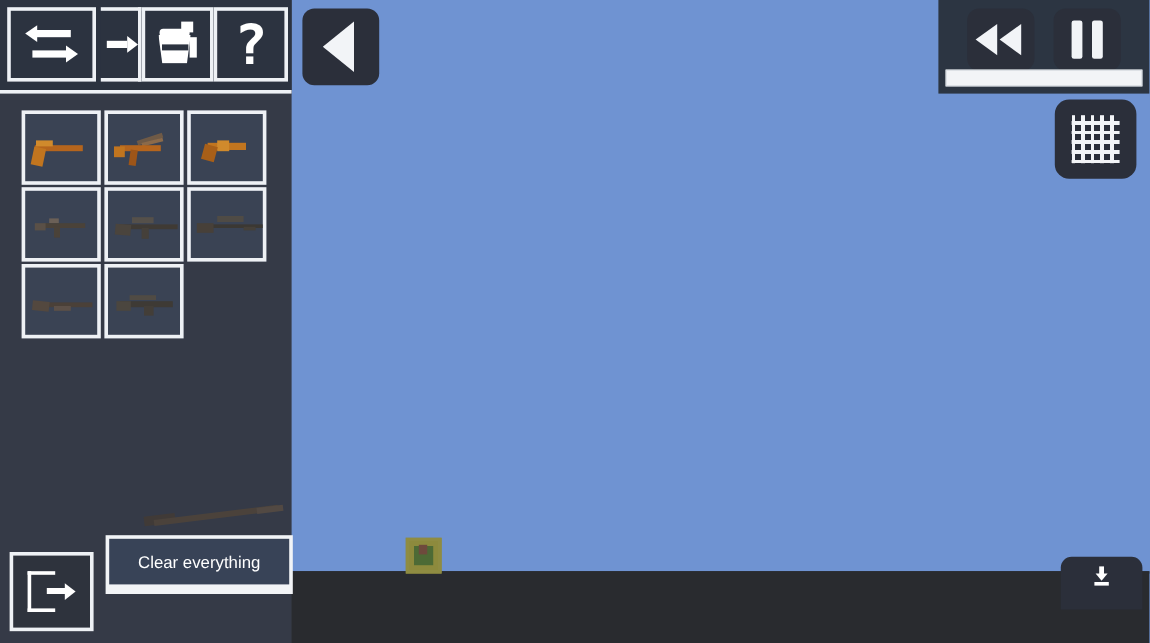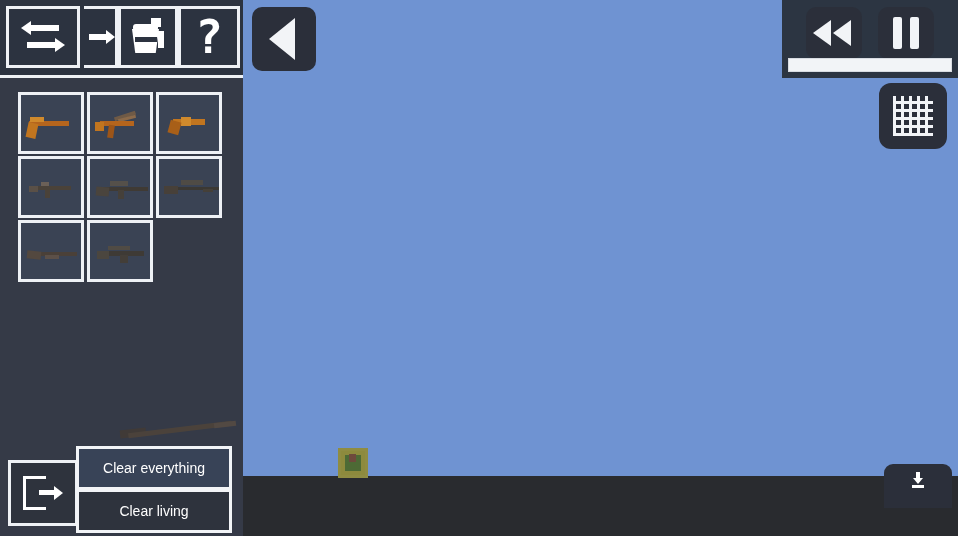--- a/index.html
+++ b/index.html
@@ -252,21 +252,21 @@
   }
   .icon-exit .head {
     position: absolute; right: 0; top: 10px;
     width: 0; height: 0;
     border-top: 7px solid transparent;
     border-bottom: 7px solid transparent;
     border-left: 9px solid #fff;
   }
 
   .clear-panel {
-    position: absolute; left: 76px; top: 446px;
+    position: absolute; left: 88px; top: 446px;
     width: 156px;
     background: #f2f4f7;
     padding: 3px;
   }
   .clear-btn {
     display: block;
     width: 100%;
     height: 38px;
     background: #2e333d;
     color: #fff;
@@ -482,21 +482,20 @@
         <span class="box"></span>
           <span class="shaft"></span>
           <span class="head"></span>
       </span>
     </div>
 
   </div>
 
   <div class="clear-panel">
     <button class="clear-btn first">Clear everything</button>
-    <button class="clear-btn">Clear living</button>
   </div>
 
   <div class="round-btn back-btn">
     <span class="icon-back-tri"></span>
   </div>
 
   <div class="rewind-pause-wrap"></div>
 
   <div class="round-btn rewind-btn">
     <span class="icon-rewind">

